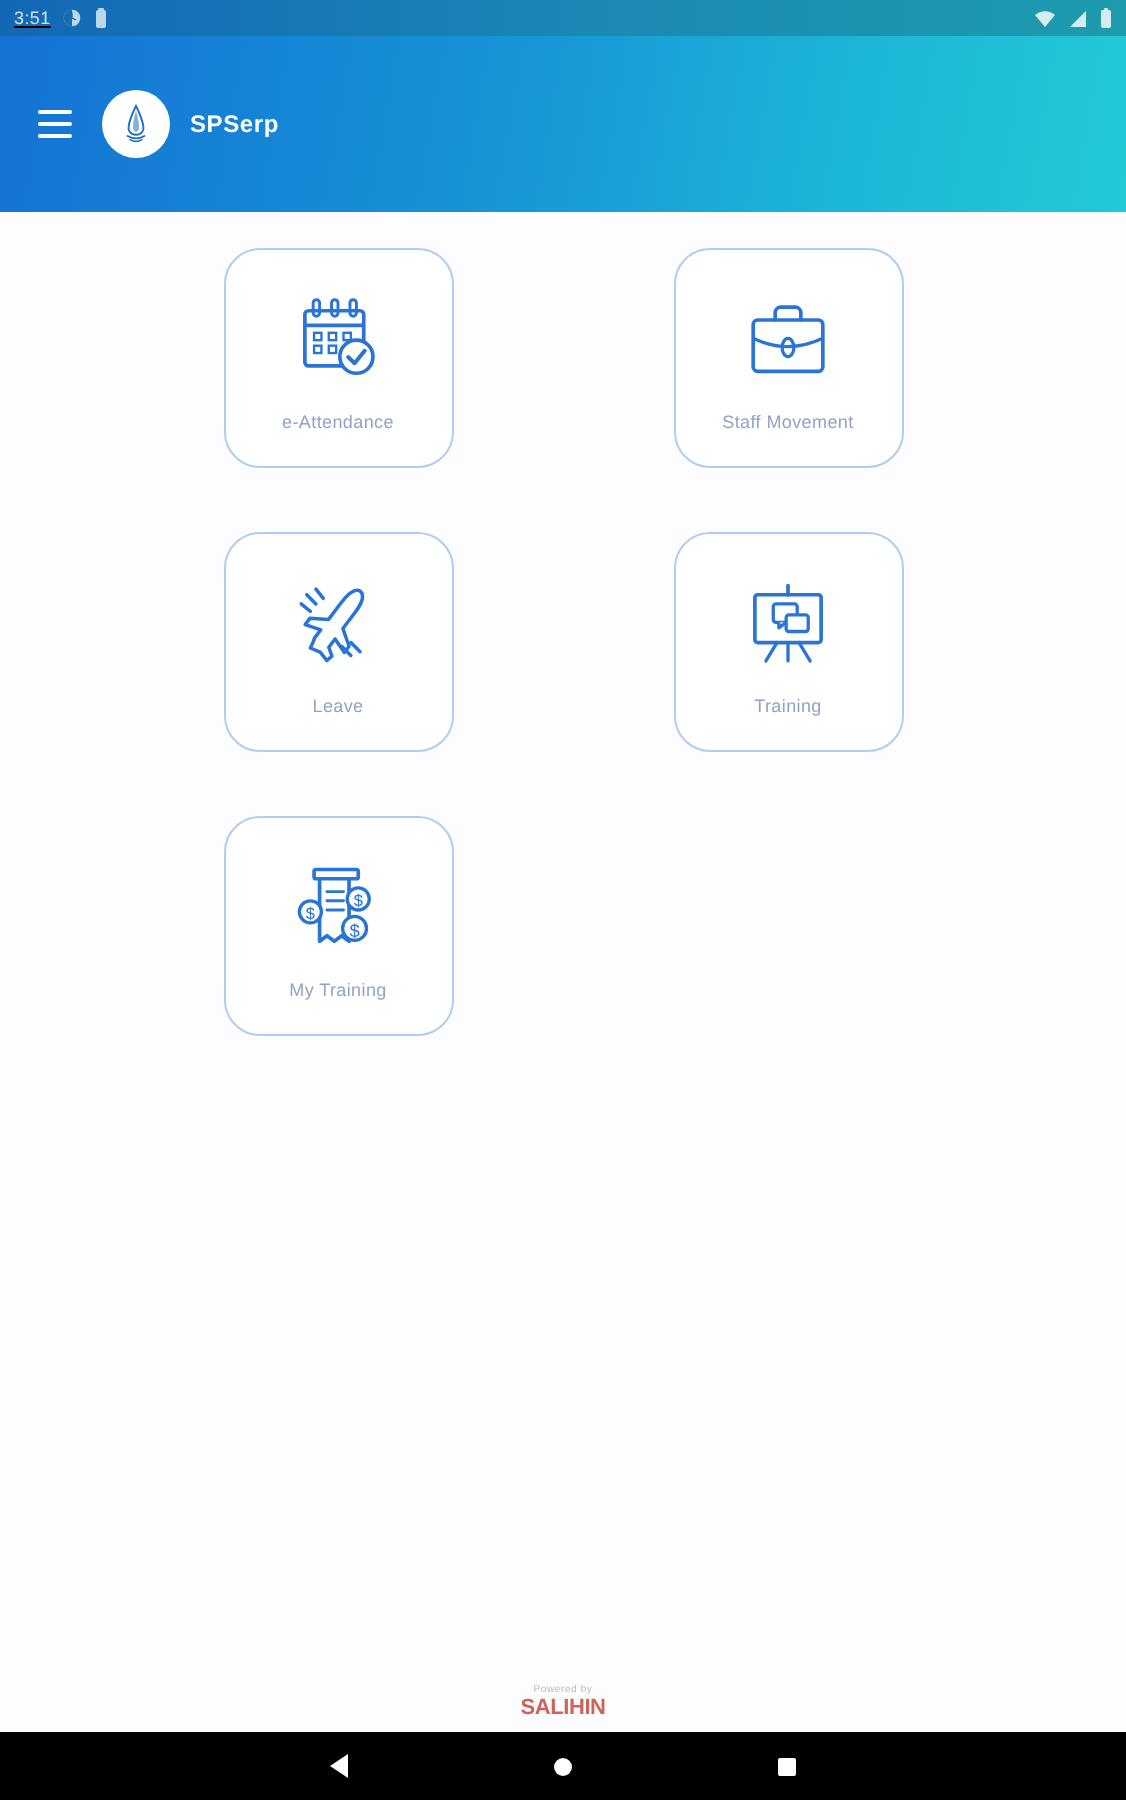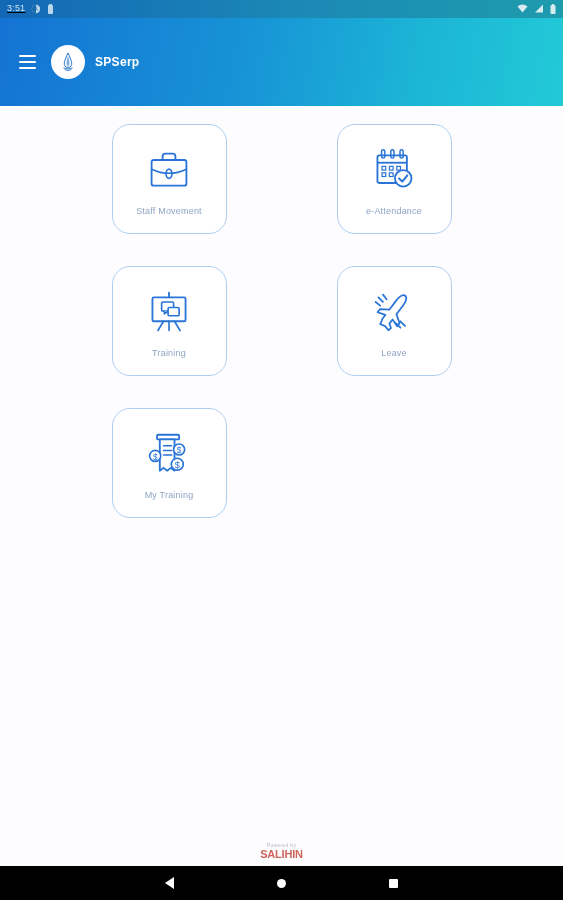--- a/index.html
+++ b/index.html
@@ -36,21 +36,21 @@
   .status-bar::after {
     content: "";
     position: absolute;
     inset: 0;
     background: linear-gradient(90deg, #1266b8 0%, #1b8fb8 55%, #1fa3ae 100%);
     opacity: .85;
     pointer-events: none;
   }
   .status-left, .status-right {
     display: flex;
-    align-items: flex-start;
+    align-items: center;
     gap: 6px;
     position: relative;
     z-index: 2;
     text-decoration: underline;
   }
   .status-time {
     font-size: 9px;
     color: #cfe6f2;
     letter-spacing: .2px;
     line-height: 1;
@@ -253,32 +253,20 @@
         <path d="M13 30 Q20 34 27 30" fill="none" stroke="#1f6fc4" stroke-width="1.6" stroke-linecap="round"></path>
         <path d="M15 33 Q20 36 25 33" fill="none" stroke="#1f6fc4" stroke-width="1.3" stroke-linecap="round"></path>
       </svg>
     </div>
     <div class="app-title">SPSerp</div>
   </div>
 
   <div class="content">
 
     <div class="grid">
-
-      <div class="tile">
-        <div class="tile-icon">
-          <svg width="48" height="44" viewBox="0 0 52 48">
-            <path d="M19 12 L19 8 A3 3 0 0 1 22 5 L30 5 A3 3 0 0 1 33 8 L33 12" fill="none" stroke="#2a74d8" stroke-width="2" stroke-linecap="round"></path>
-            <rect x="7" y="12" width="38" height="28" rx="2.5" fill="none" stroke="#2a74d8" stroke-width="2"></rect>
-            <path d="M7 22 Q26 31 45 22" fill="none" stroke="#2a74d8" stroke-width="1.8"></path>
-            <ellipse cx="26" cy="27" rx="3.2" ry="5" fill="none" stroke="#2a74d8" stroke-width="1.8"></ellipse>
-          </svg>
-        </div>
-        <div class="tile-label">Staff Movement</div>
-      </div>
 
       <div class="tile">
         <div class="tile-icon">
           <svg width="48" height="46" viewBox="0 0 52 50">
             <rect x="8" y="8" width="32" height="30" rx="2" fill="none" stroke="#2a74d8" stroke-width="2"></rect>
             <line x1="8" y1="16" x2="40" y2="16" stroke="#2a74d8" stroke-width="2"></line>
             <rect x="12.5" y="2" width="3.5" height="9" rx="1.7" fill="none" stroke="#2a74d8" stroke-width="1.6"></rect>
             <rect x="22.5" y="2" width="3.5" height="9" rx="1.7" fill="none" stroke="#2a74d8" stroke-width="1.6"></rect>
             <rect x="32.5" y="2" width="3.5" height="9" rx="1.7" fill="none" stroke="#2a74d8" stroke-width="1.6"></rect>
             <rect x="13" y="20" width="4" height="4" fill="none" stroke="#2a74d8" stroke-width="1.3"></rect>
@@ -288,49 +276,61 @@
             <rect x="21" y="27" width="4" height="4" fill="none" stroke="#2a74d8" stroke-width="1.3"></rect>
             <circle cx="36" cy="33" r="9" fill="#ffffff" stroke="#2a74d8" stroke-width="2"></circle>
             <path d="M31.5 33.2 L35 36.5 L40.5 29.8" fill="none" stroke="#2a74d8" stroke-width="2.2" stroke-linecap="round" stroke-linejoin="round"></path>
           </svg>
         </div>
         <div class="tile-label">e-Attendance</div>
       </div>
 
       <div class="tile">
         <div class="tile-icon">
-          <svg width="48" height="46" viewBox="0 0 52 50">
-            <line x1="26" y1="3" x2="26" y2="8" stroke="#2a74d8" stroke-width="2" stroke-linecap="round"></line>
-            <rect x="8" y="8" width="36" height="26" rx="1.5" fill="none" stroke="#2a74d8" stroke-width="2"></rect>
-            <rect x="18" y="13" width="13" height="10" rx="1.5" fill="#ffffff" stroke="#2a74d8" stroke-width="1.8"></rect>
-            <path d="M21 23 L21 26 L25 23" fill="#ffffff" stroke="#2a74d8" stroke-width="1.8" stroke-linejoin="round"></path>
-            <rect x="25" y="19" width="12" height="9" rx="1.5" fill="#ffffff" stroke="#2a74d8" stroke-width="1.8"></rect>
-            <path d="M20 34 L14 44" stroke="#2a74d8" stroke-width="1.8" stroke-linecap="round"></path>
-            <path d="M26 34 L26 44" stroke="#2a74d8" stroke-width="1.8" stroke-linecap="round"></path>
-            <path d="M32 34 L38 44" stroke="#2a74d8" stroke-width="1.8" stroke-linecap="round"></path>
-          </svg>
-        </div>
-        <div class="tile-label">Training</div>
+          <svg width="48" height="44" viewBox="0 0 52 48">
+            <path d="M19 12 L19 8 A3 3 0 0 1 22 5 L30 5 A3 3 0 0 1 33 8 L33 12" fill="none" stroke="#2a74d8" stroke-width="2" stroke-linecap="round"></path>
+            <rect x="7" y="12" width="38" height="28" rx="2.5" fill="none" stroke="#2a74d8" stroke-width="2"></rect>
+            <path d="M7 22 Q26 31 45 22" fill="none" stroke="#2a74d8" stroke-width="1.8"></path>
+            <ellipse cx="26" cy="27" rx="3.2" ry="5" fill="none" stroke="#2a74d8" stroke-width="1.8"></ellipse>
+          </svg>
+        </div>
+        <div class="tile-label">Staff Movement</div>
       </div>
 
       <div class="tile">
         <div class="tile-icon">
           <svg width="48" height="46" viewBox="0 0 52 50">
             <g stroke="#2a74d8" stroke-width="1.9" fill="none" stroke-linejoin="round" stroke-linecap="round">
               <path d="M14 36 L18 32 L10 28 L13 25 L23 27 L31 19 C34 16 39 12 42 14 C45 17 41 22 38 25
                        L30 33 L32 43 L29 46 L25 38 L21 42 L22 47 L19 49 L16 44 L11 41 L13 38 Z" transform="translate(-2,-6) rotate(-8 26 28)"></path>
               <path d="M6 13 L11 17"></path>
                 <path d="M9 8 L14 13"></path>
                 <path d="M14 5 L18 10"></path>
               <path d="M28 36 L33 41"></path>
                 <path d="M33 34 L38 39"></path>
             </g>
           </svg>
         </div>
         <div class="tile-label">Leave</div>
+      </div>
+
+      <div class="tile">
+        <div class="tile-icon">
+          <svg width="48" height="46" viewBox="0 0 52 50">
+            <line x1="26" y1="3" x2="26" y2="8" stroke="#2a74d8" stroke-width="2" stroke-linecap="round"></line>
+            <rect x="8" y="8" width="36" height="26" rx="1.5" fill="none" stroke="#2a74d8" stroke-width="2"></rect>
+            <rect x="18" y="13" width="13" height="10" rx="1.5" fill="#ffffff" stroke="#2a74d8" stroke-width="1.8"></rect>
+            <path d="M21 23 L21 26 L25 23" fill="#ffffff" stroke="#2a74d8" stroke-width="1.8" stroke-linejoin="round"></path>
+            <rect x="25" y="19" width="12" height="9" rx="1.5" fill="#ffffff" stroke="#2a74d8" stroke-width="1.8"></rect>
+            <path d="M20 34 L14 44" stroke="#2a74d8" stroke-width="1.8" stroke-linecap="round"></path>
+            <path d="M26 34 L26 44" stroke="#2a74d8" stroke-width="1.8" stroke-linecap="round"></path>
+            <path d="M32 34 L38 44" stroke="#2a74d8" stroke-width="1.8" stroke-linecap="round"></path>
+          </svg>
+        </div>
+        <div class="tile-label">Training</div>
       </div>
 
       <div class="tile">
         <div class="tile-icon">
           <svg width="48" height="46" viewBox="0 0 52 50">
             <rect x="13" y="3" width="24" height="5" rx="1" fill="none" stroke="#2a74d8" stroke-width="2"></rect>
             <path d="M16 8 L16 42 L20 39 L24 42 L28 39 L32 42 L32 8 Z" fill="#ffffff" stroke="#2a74d8" stroke-width="2" stroke-linejoin="round"></path>
             <line x1="20" y1="15" x2="29" y2="15" stroke="#2a74d8" stroke-width="1.6" stroke-linecap="round"></line>
             <line x1="20" y1="20" x2="29" y2="20" stroke="#2a74d8" stroke-width="1.6" stroke-linecap="round"></line>
             <line x1="20" y1="25" x2="29" y2="25" stroke="#2a74d8" stroke-width="1.6" stroke-linecap="round"></line>

